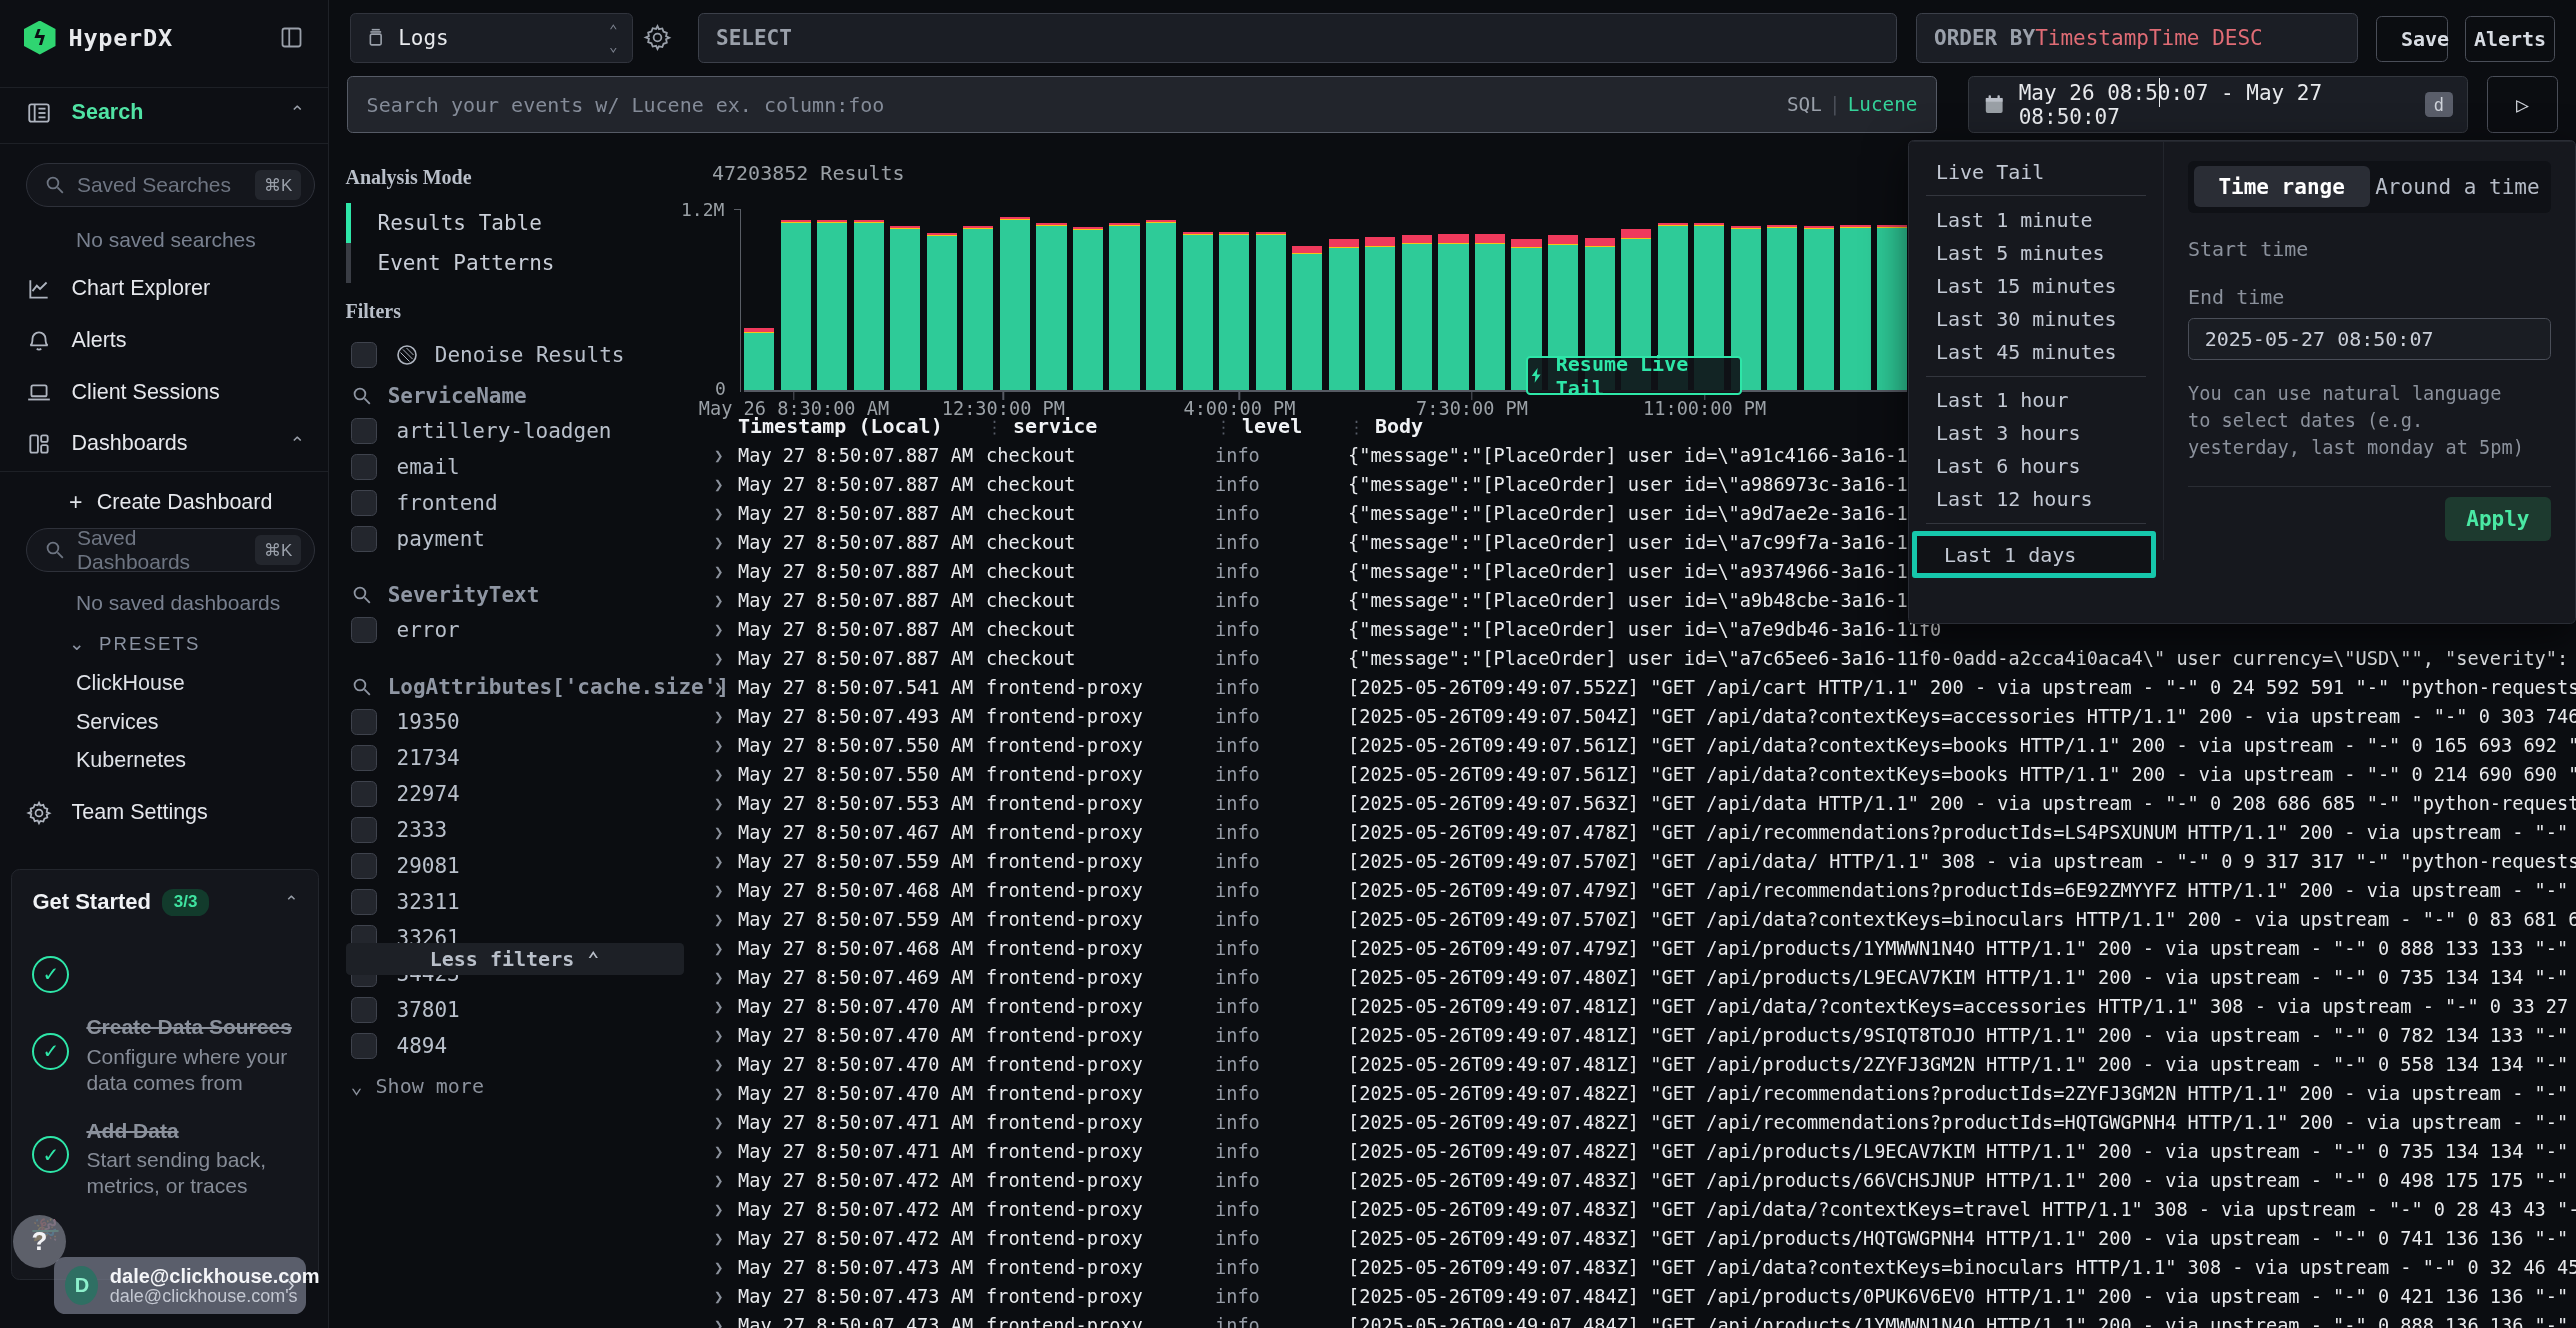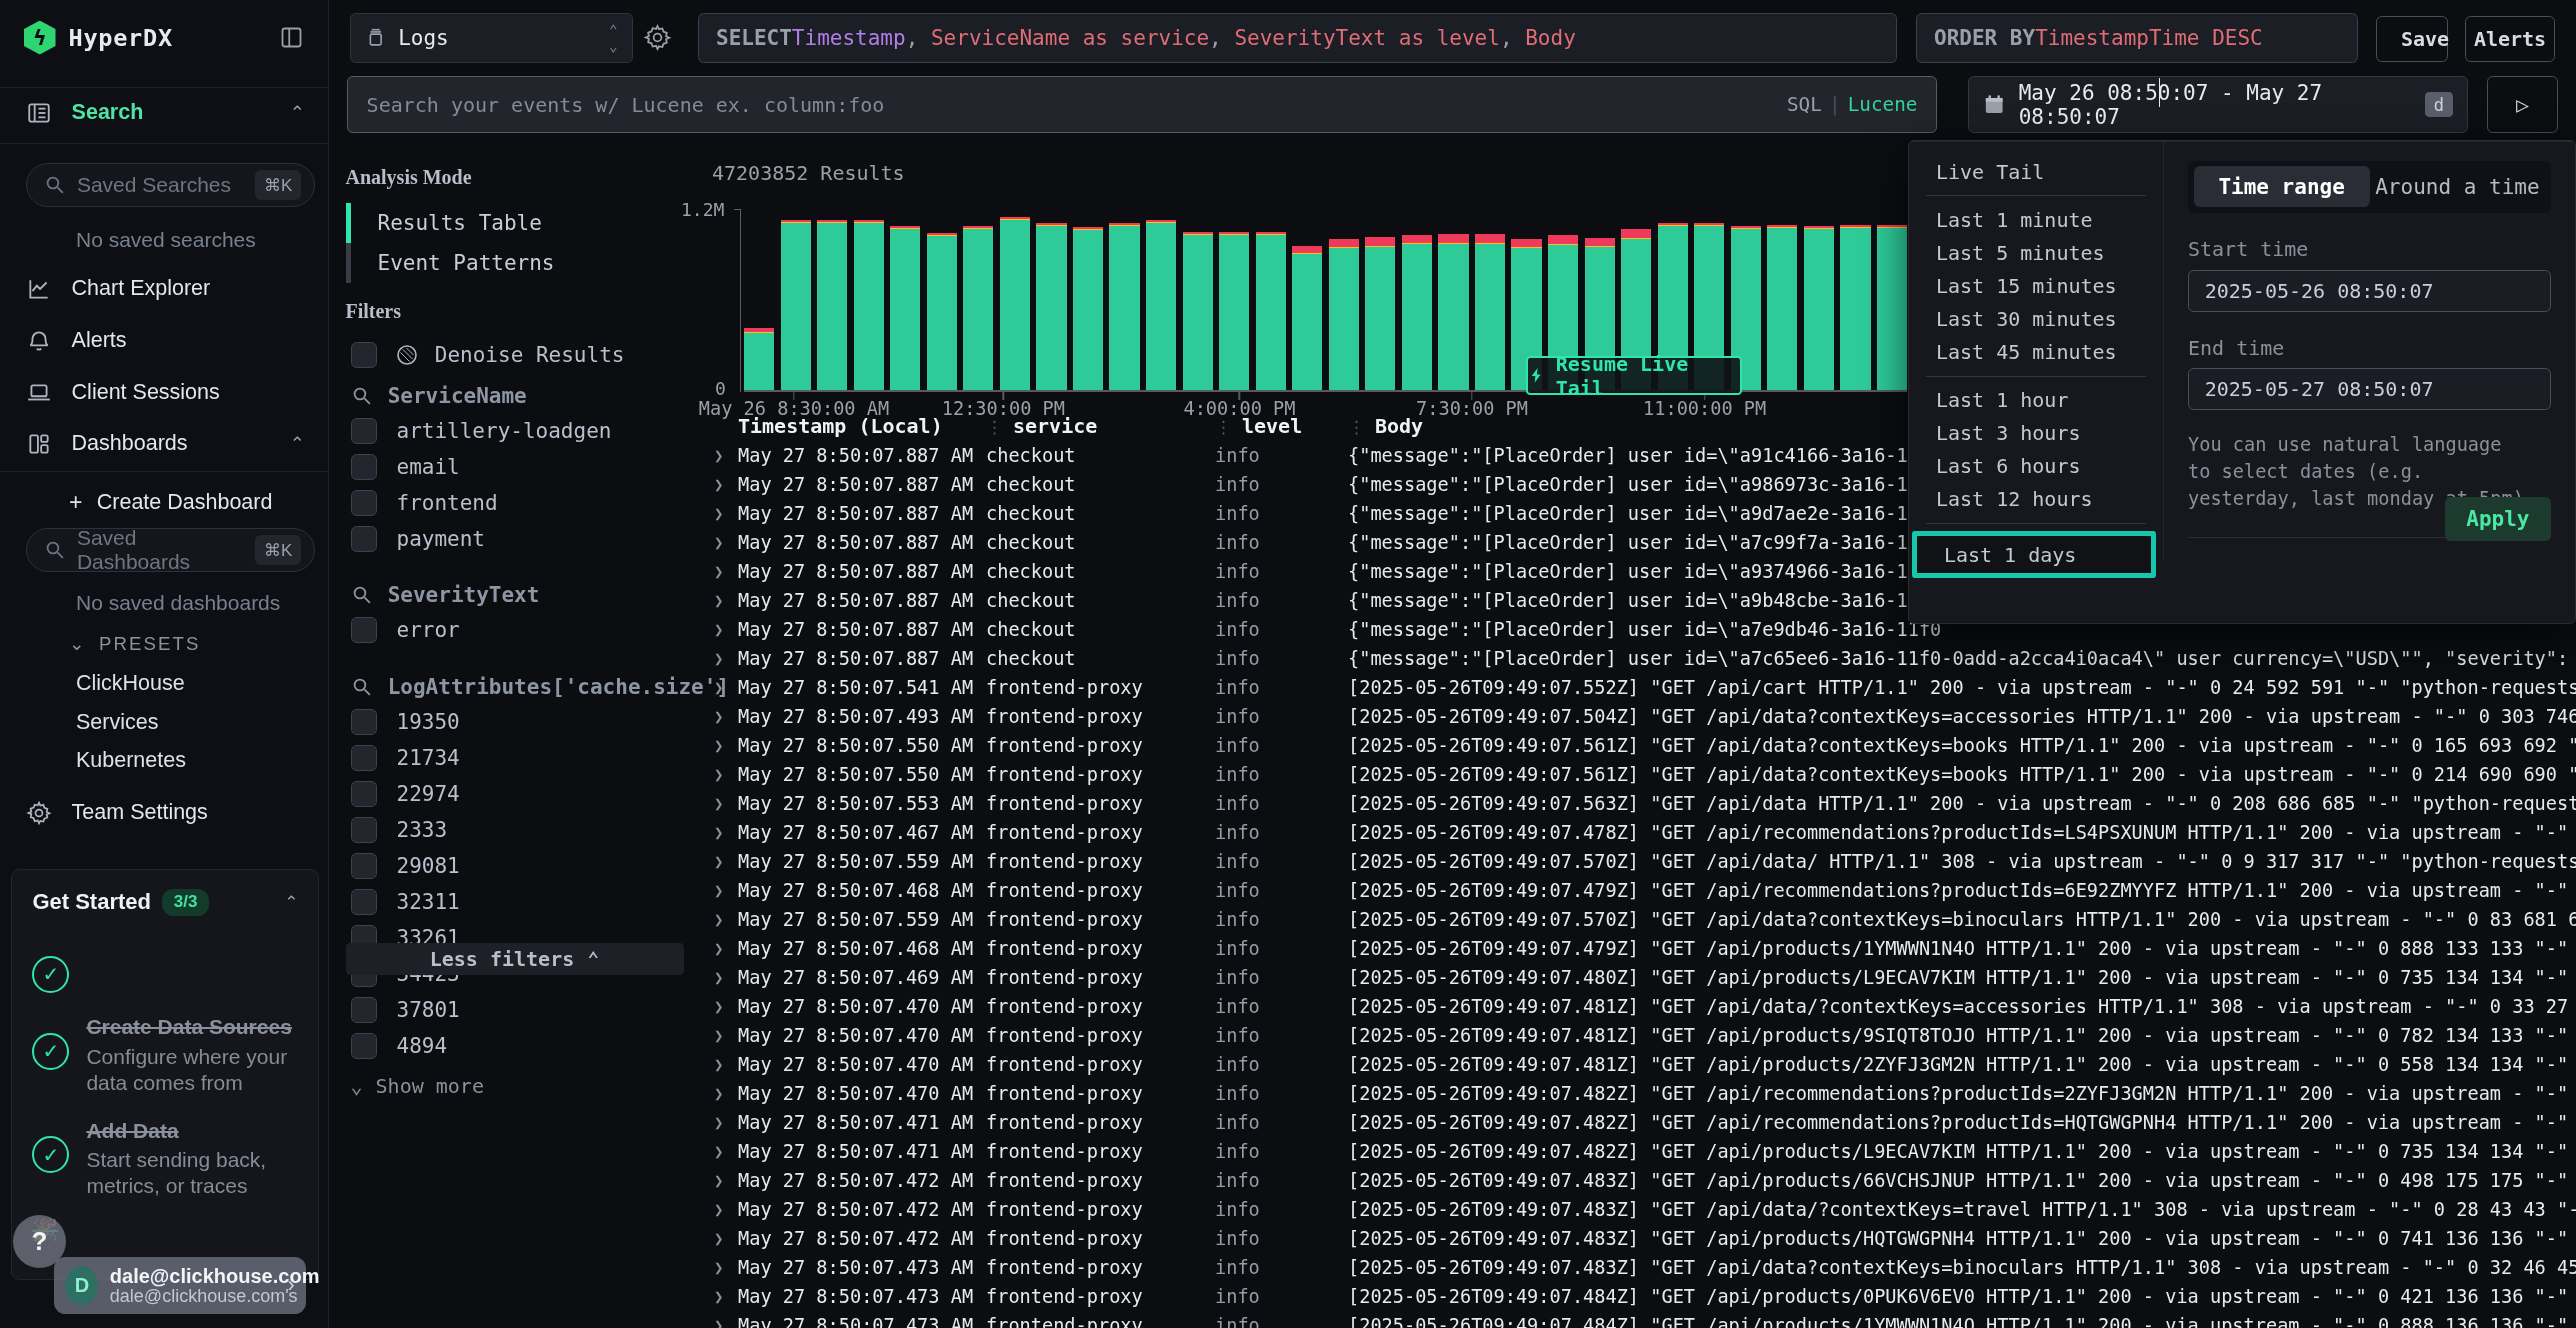--- a/index.html
+++ b/index.html
@@ -374,21 +374,20 @@
 </div>
 <span class="abs" id="gear-top">
   <svg width="29" height="29" viewBox="0 0 24 24" fill="none" stroke="#9aa0aa" stroke-width="1.5">
       <circle cx="12" cy="12" r="3.2"></circle>
       <path d="M12 2.5l1.2 2.6 2.8-.6 1 2.7 2.7 1-.6 2.8 2.6 1.2-2.6 1.2.6 2.8-2.7 1-1 2.7-2.8-.6L12 21.5l-1.2-2.6-2.8.6-1-2.7-2.7-1 .6-2.8L2.3 12l2.6-1.2-.6-2.8 2.7-1 1-2.7 2.8.6z"></path>
     </svg>
 </span>
 
 <div class="tbox" id="sql-select-box">
   <span class="kw">SELECT </span>
-    <span id="sql-segments"><span class="fld-purple">Timestamp</span><span class="fld-comma">, </span><span class="fld-red">ServiceName as service</span><span class="fld-comma">, </span><span class="fld-red">SeverityText as level</span><span class="fld-comma">, </span><span class="fld-red">Body</span></span>
 </div>
 
 <div class="tbox" id="orderby-box">
   <span class="kw">ORDER BY </span>
   <span class="fld-red">TimestampTime DESC</span>
 </div>
 <div class="topbtn" id="save-btn">Save</div>
 <div class="topbtn" id="alerts-btn">Alerts</div>
 
 <div class="tbox" id="search-box">
@@ -970,21 +969,20 @@
         <div class="tp-hl">
           <div class="tp-item">Last 1 days</div>
         </div>
       </div>
     <div class="tp-right">
       <div class="tp-tabs" id="tp-tabs">
           <div class="tp-tab active">Time range</div>
           <div class="tp-tab">Around a time</div>
         </div>
       <div class="tp-lbl">Start time</div>
-      <div class="tp-input">2025-05-26 08:50:07</div>
       <div class="tp-lbl">End time</div>
       <div class="tp-input">2025-05-27 08:50:07</div>
       <div class="tp-hint">You can use natural language to select dates (e.g. yesterday, last monday at 5pm)</div>
       <div class="tp-divider"></div>
       <div id="apply-btn">Apply</div>
     </div>
   </div>
 </div>
 
 

